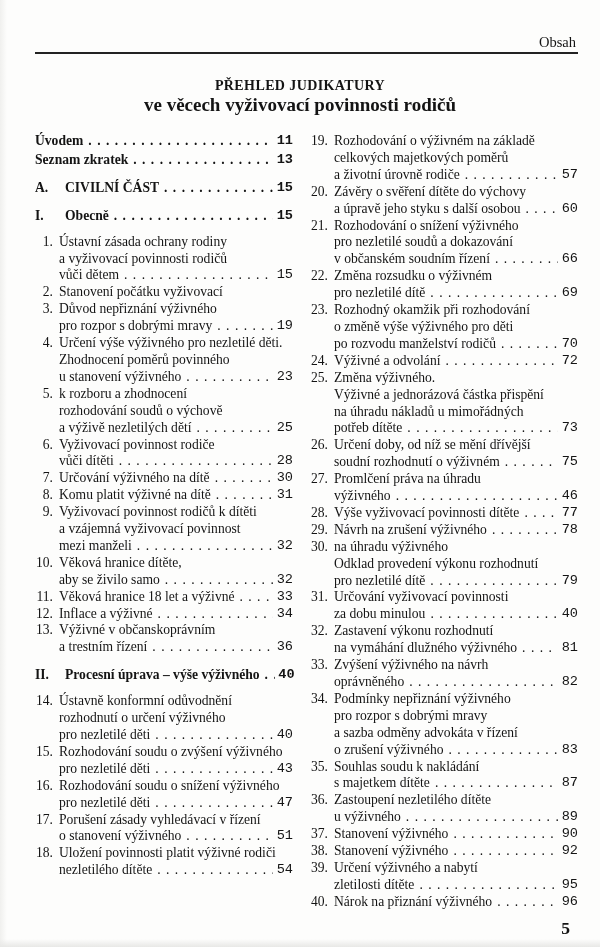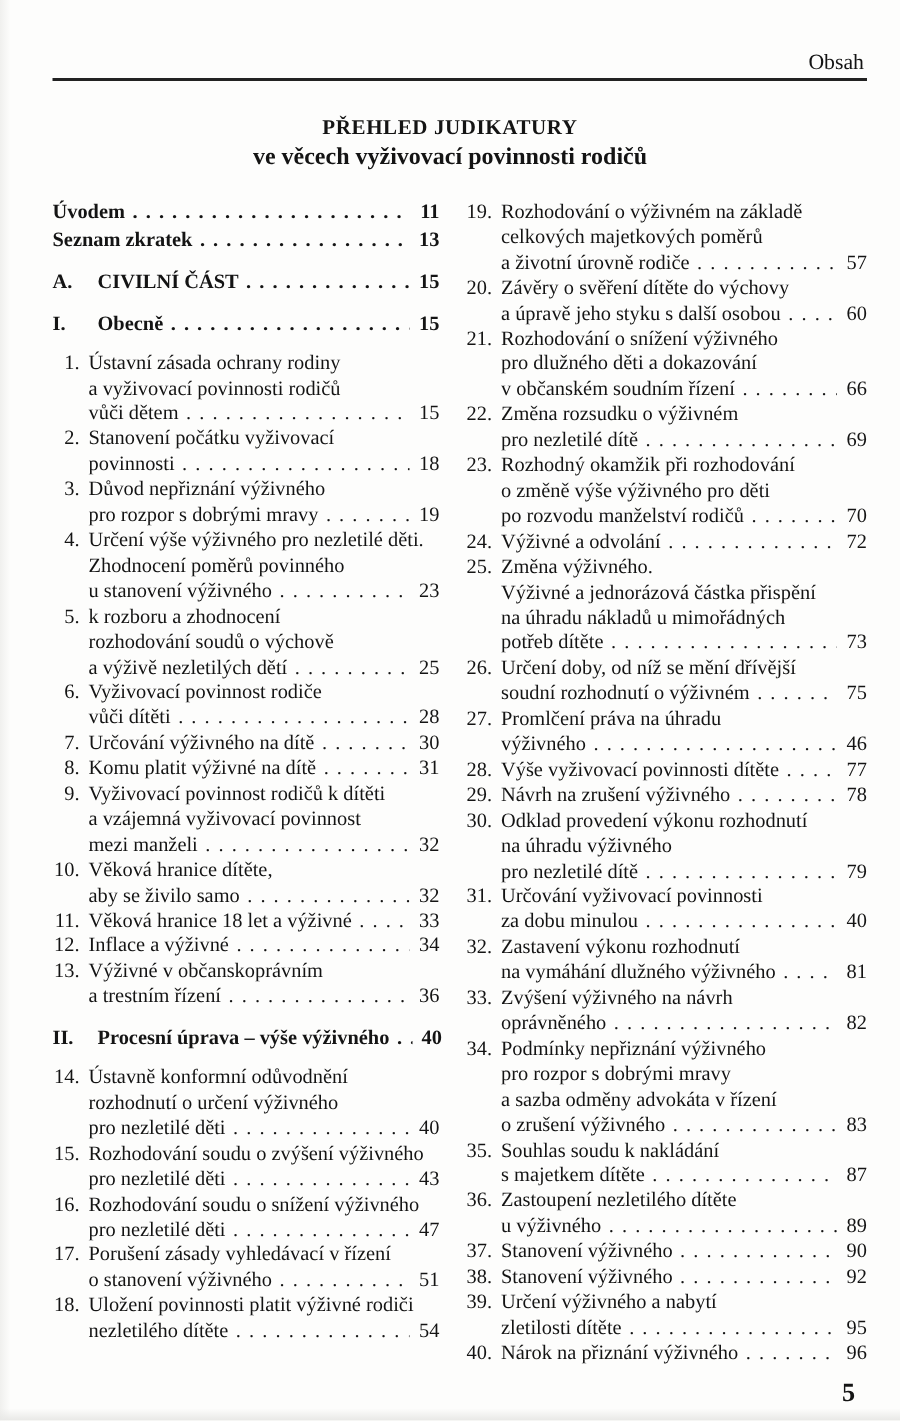--- a/index.html
+++ b/index.html
@@ -42,21 +42,21 @@
     text-align: center;
     font-weight: bold;
     font-size: 14px;
     line-height: 17px;
     letter-spacing: 0.4px;
   }
   .subtitle {
     margin-top: 2px;
     text-align: center;
     font-weight: bold;
-    font-size: 16px;
+    font-size: 19px;
     line-height: 17px;
   }
   .columns {
     display: flex;
     padding: 20px 22px 0 35px;
     gap: 17px;
     font-size: 13.6px;
     line-height: 16.9px;
   }
   .col-left  { width: 258px; flex: none; }
@@ -78,21 +78,21 @@
   .line.last { display: flex; align-items: flex-start; }
   .line .txt { flex: none; }
   .leader {
     flex: 1 1 auto; overflow: hidden; white-space: nowrap;
     margin: 0 3px 0 5px; min-width: 10px;
   }
   .leader::after {
     content: ". . . . . . . . . . . . . . . . . . . . . . . . . . . . . . . . . . . . . . . . . . . . . . . . . . . . . . . .";
     letter-spacing: 1px;
   }
-  .pg { flex: none; min-width: 17px; text-align: right; }
+  .pg { flex: none; min-width: 17px; text-align: right; font-family: Liberation Mono, monospace; }
   .pagenum {
     margin-top: 7px;
     padding-right: 30px;
     text-align: right;
     font-weight: bold;
     font-size: 17.5px;
   }
 </style>
 </head>
 <body>
@@ -153,25 +153,20 @@
               <span class="txt">vůči dětem</span>
               <span class="leader"></span>
               <span class="pg">15</span>
             </div>
           </div>
         </div>
         <div class="entry item">
           <span class="num">2.</span>
           <div class="body">
             <div class="line">Stanovení počátku vyživovací</div>
-            <div class="line last">
-              <span class="txt">povinnosti</span>
-              <span class="leader"></span>
-              <span class="pg">18</span>
-            </div>
           </div>
         </div>
         <div class="entry item">
           <span class="num">3.</span>
           <div class="body">
             <div class="line">Důvod nepřiznání výživného</div>
             <div class="line last">
               <span class="txt">pro rozpor s dobrými mravy</span>
               <span class="leader"></span>
               <span class="pg">19</span>
@@ -375,21 +370,21 @@
               <span class="txt">a úpravě jeho styku s další osobou</span>
               <span class="leader"></span>
               <span class="pg">60</span>
             </div>
           </div>
         </div>
         <div class="entry item">
           <span class="num">21.</span>
           <div class="body">
             <div class="line">Rozhodování o snížení výživného</div>
-            <div class="line">pro dlužného děti a dokazování</div>
+            <div class="line">pro nezletilé soudů a dokazování</div>
             <div class="line last">
               <span class="txt">v občanském soudním řízení</span>
               <span class="leader"></span>
               <span class="pg">66</span>
             </div>
           </div>
         </div>
         <div class="entry item">
           <span class="num">22.</span>
           <div class="body">
@@ -474,22 +469,22 @@
             <div class="line last">
               <span class="txt">Návrh na zrušení výživného</span>
               <span class="leader"></span>
               <span class="pg">78</span>
             </div>
           </div>
         </div>
         <div class="entry item">
           <span class="num">30.</span>
           <div class="body">
+            <div class="line">na úhradu výživného</div>
             <div class="line">Odklad provedení výkonu rozhodnutí</div>
-            <div class="line">na úhradu výživného</div>
             <div class="line last">
               <span class="txt">pro nezletilé dítě</span>
               <span class="leader"></span>
               <span class="pg">79</span>
             </div>
           </div>
         </div>
         <div class="entry item">
           <span class="num">31.</span>
           <div class="body">

